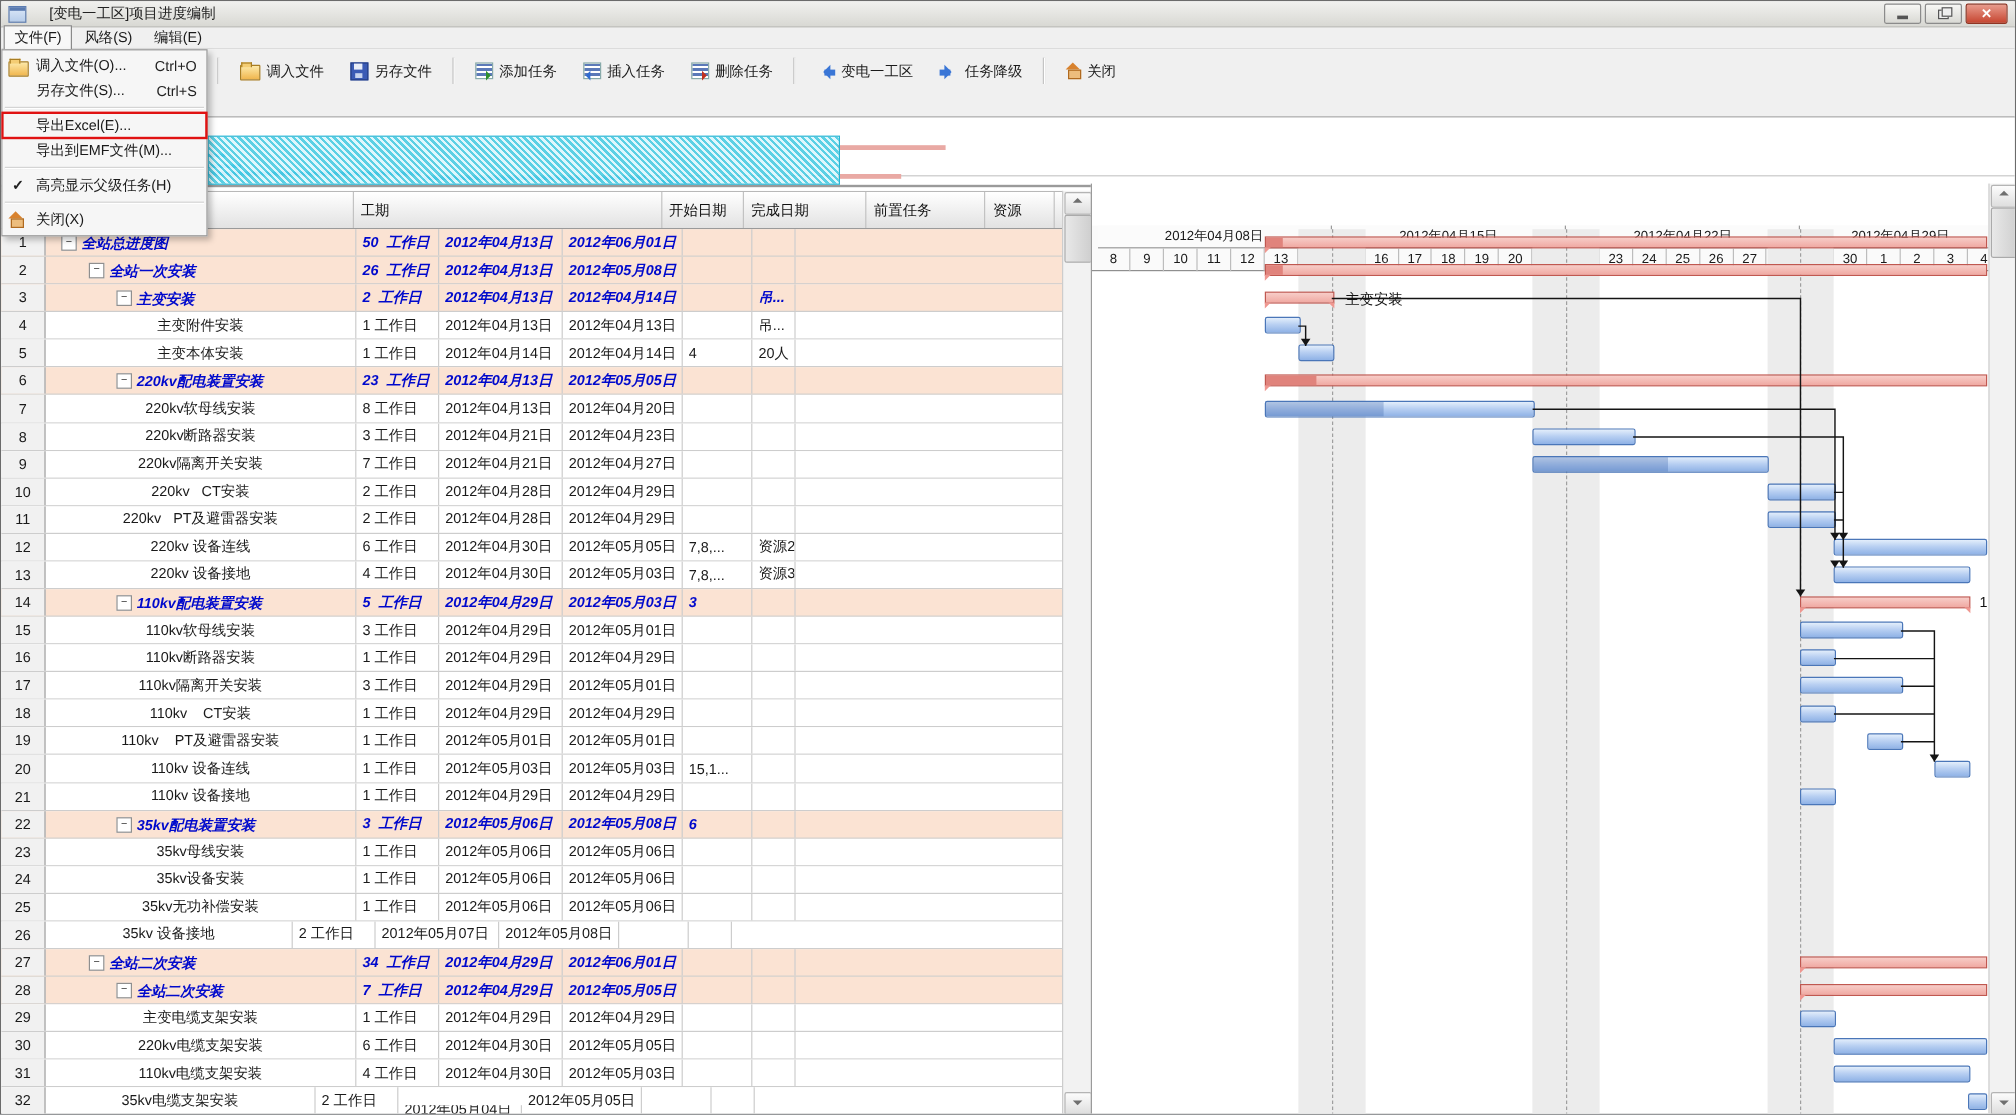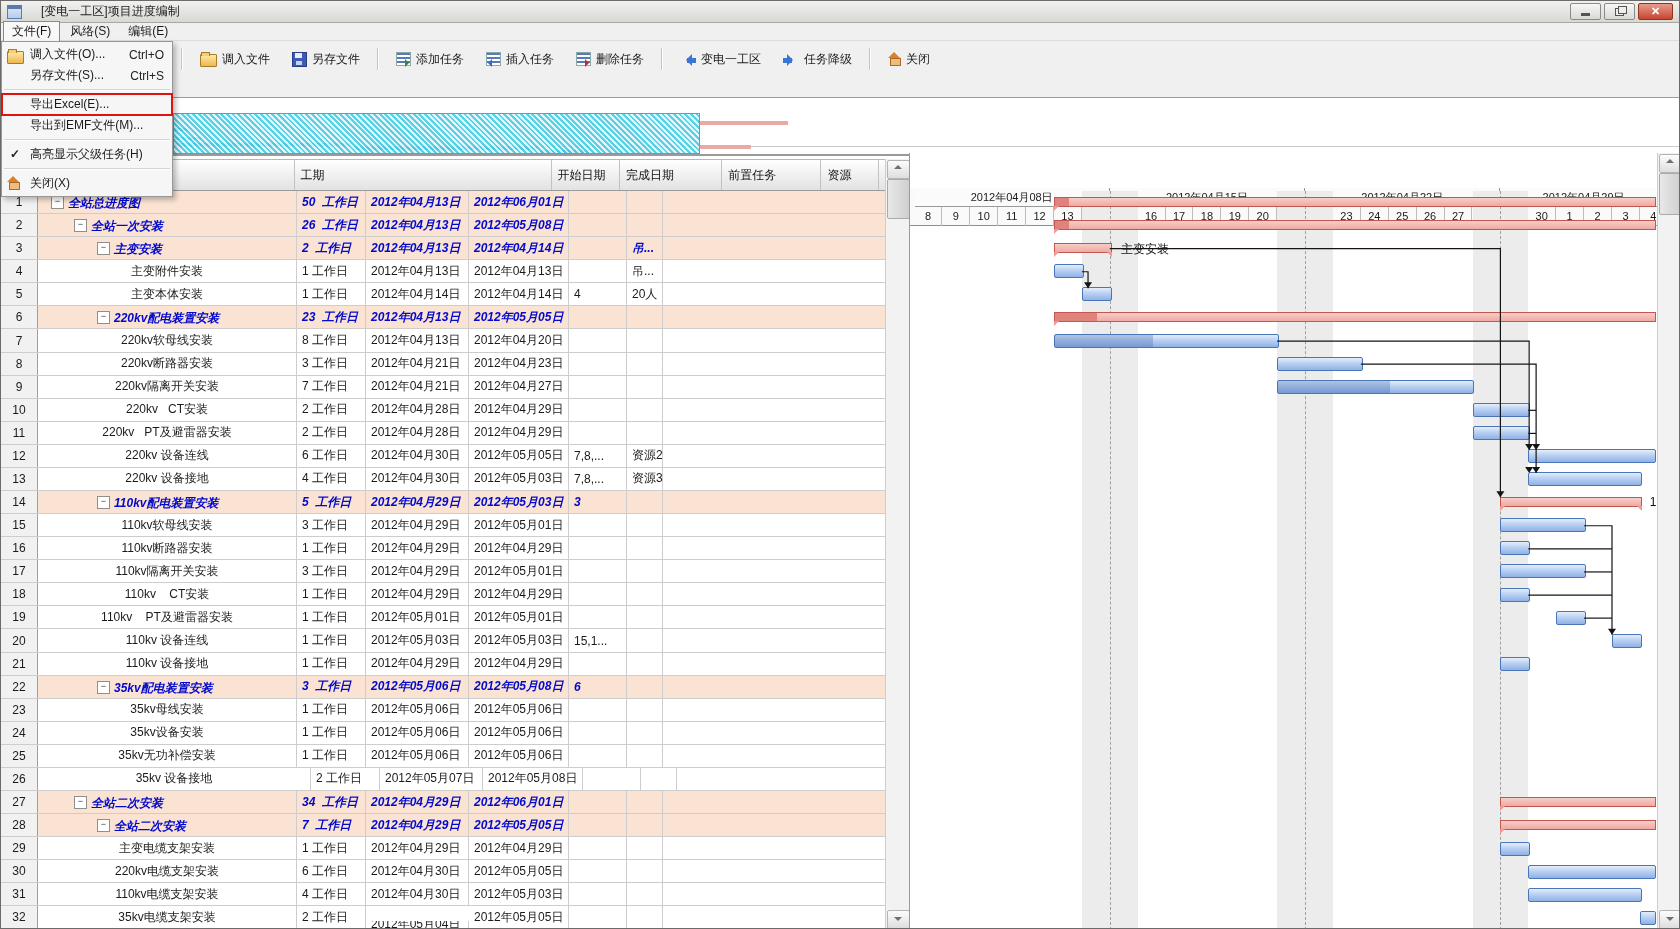--- a/index.html
+++ b/index.html
@@ -448,21 +448,21 @@
             <div class="tc name" style="width: 259px;"><div class="lname">35kv无功补偿安装</div></div>
             <div class="tc dur" style="width: 69px;">1 工作日</div>
             <div class="tc start" style="width: 103px;">2012年05月06日</div>
             <div class="tc fin" style="width: 100px;">2012年05月06日</div>
             <div class="tc pred" style="width: 58px;"></div>
             <div class="tc res" style="width: 36px;"></div>
             <div class="tc fill" style="width: 0px;"></div>
           </div>
           <div class="trow">
             <div class="tc num" style="width: 37px;">26</div>
-            <div class="tc name" style="width: 273px;"><div class="lname">35kv 设备接地</div></div>
+            <div class="tc name" style="width: 206px;"><div class="lname">35kv 设备接地</div></div>
             <div class="tc dur" style="width: 69px;">2 工作日</div>
             <div class="tc start" style="width: 103px;">2012年05月07日</div>
             <div class="tc fin" style="width: 100px;">2012年05月08日</div>
             <div class="tc pred" style="width: 58px;"></div>
             <div class="tc res" style="width: 36px;"></div>
             <div class="tc fill" style="width: 0px;"></div>
           </div>
           <div class="trow prow">
             <div class="tc num" style="width: 37px;">27</div>
             <div class="tc name" style="width: 259px;"><div class="expander" style="left: 36px;">−</div><div class="pname pv" style="left: 53px;">全站二次安装</div></div>
@@ -508,21 +508,21 @@
             <div class="tc name" style="width: 259px;"><div class="lname">110kv电缆支架安装</div></div>
             <div class="tc dur" style="width: 69px;">4 工作日</div>
             <div class="tc start" style="width: 103px;">2012年04月30日</div>
             <div class="tc fin" style="width: 100px;">2012年05月03日</div>
             <div class="tc pred" style="width: 58px;"></div>
             <div class="tc res" style="width: 36px;"></div>
             <div class="tc fill" style="width: 0px;"></div>
           </div>
           <div class="trow">
             <div class="tc num" style="width: 37px;">32</div>
-            <div class="tc name" style="width: 259px;"><div class="lname">35kv电缆支架安装</div></div>
+            <div class="tc name" style="width: 225px;"><div class="lname">35kv电缆支架安装</div></div>
             <div class="tc dur" style="width: 69px;">2 工作日</div>
             <div class="tc start" style="width: 103px; margin-top: 15px;">2012年05月04日</div>
             <div class="tc fin" style="width: 100px;">2012年05月05日</div>
             <div class="tc pred" style="width: 58px;"></div>
             <div class="tc res" style="width: 36px;"></div>
             <div class="tc fill" style="width: 0px;"></div>
           </div>
         </div>
     </div>
 

